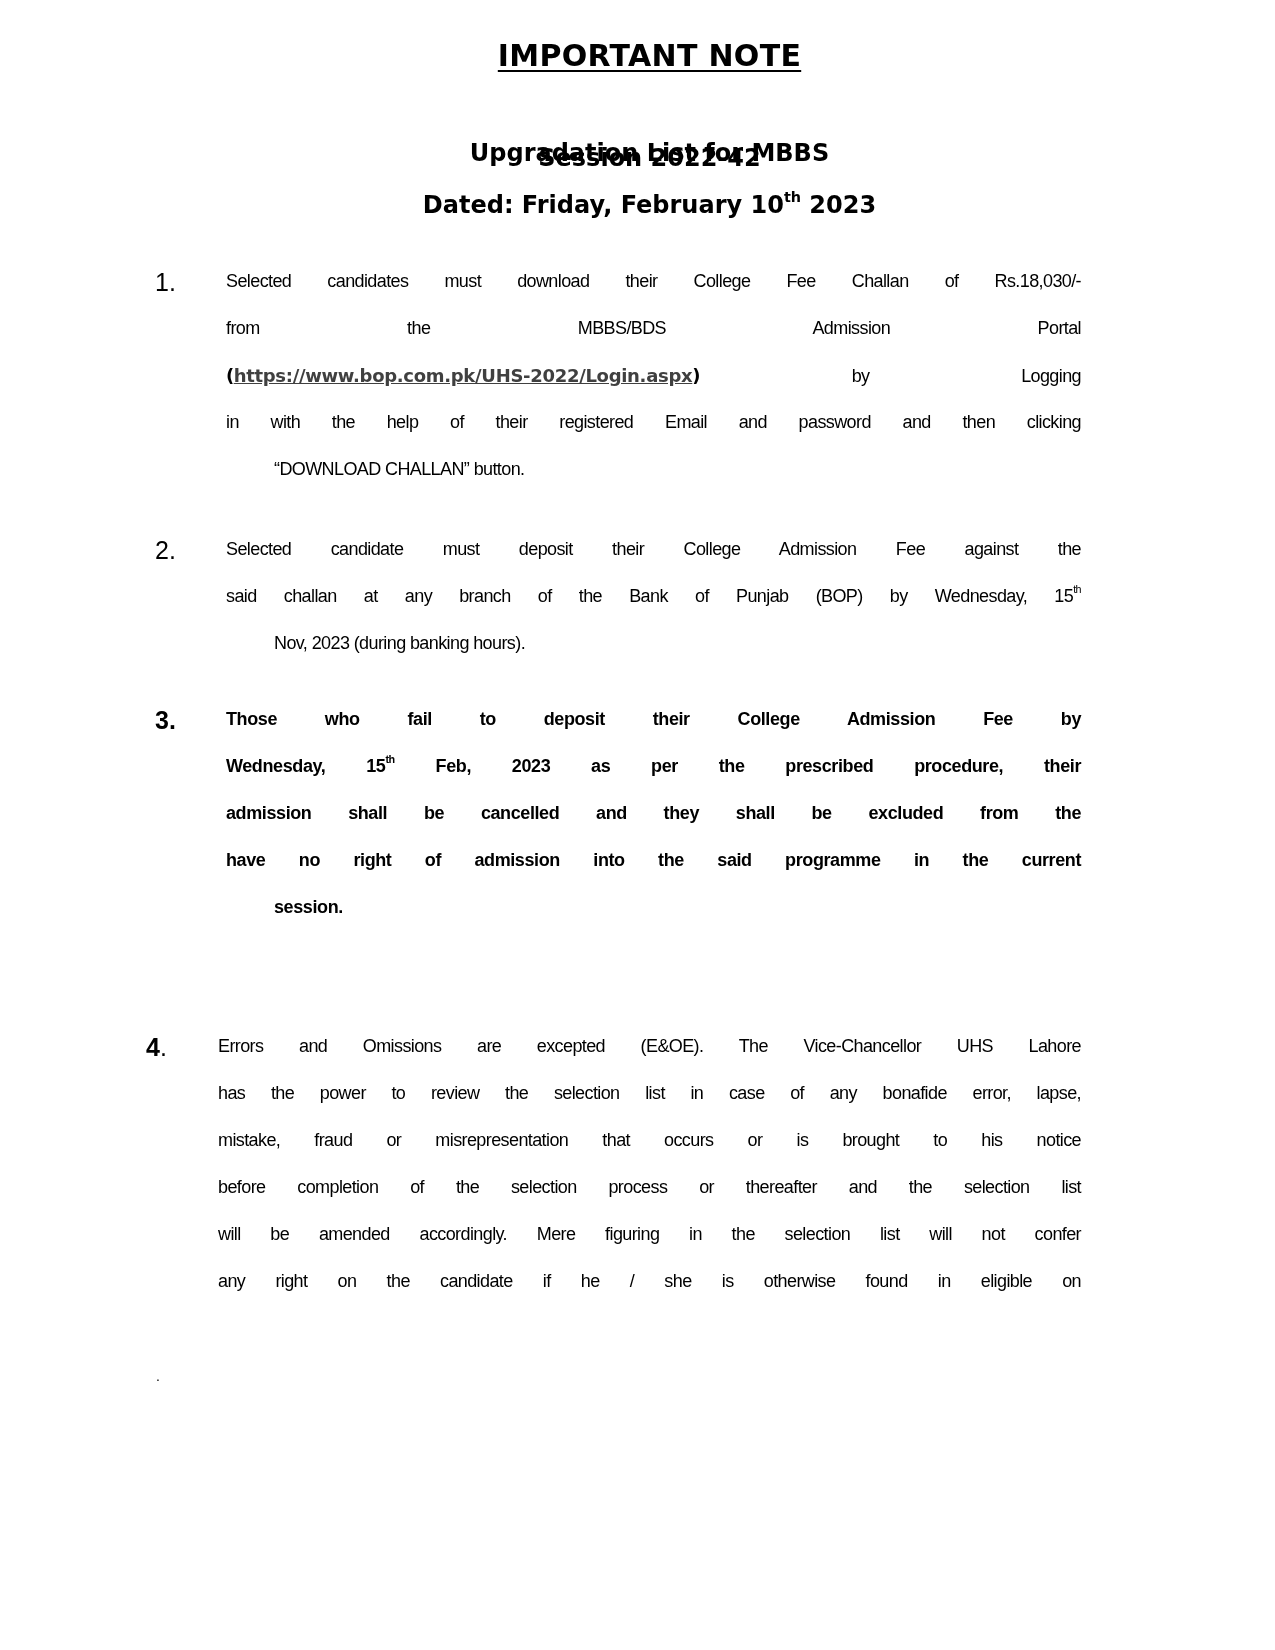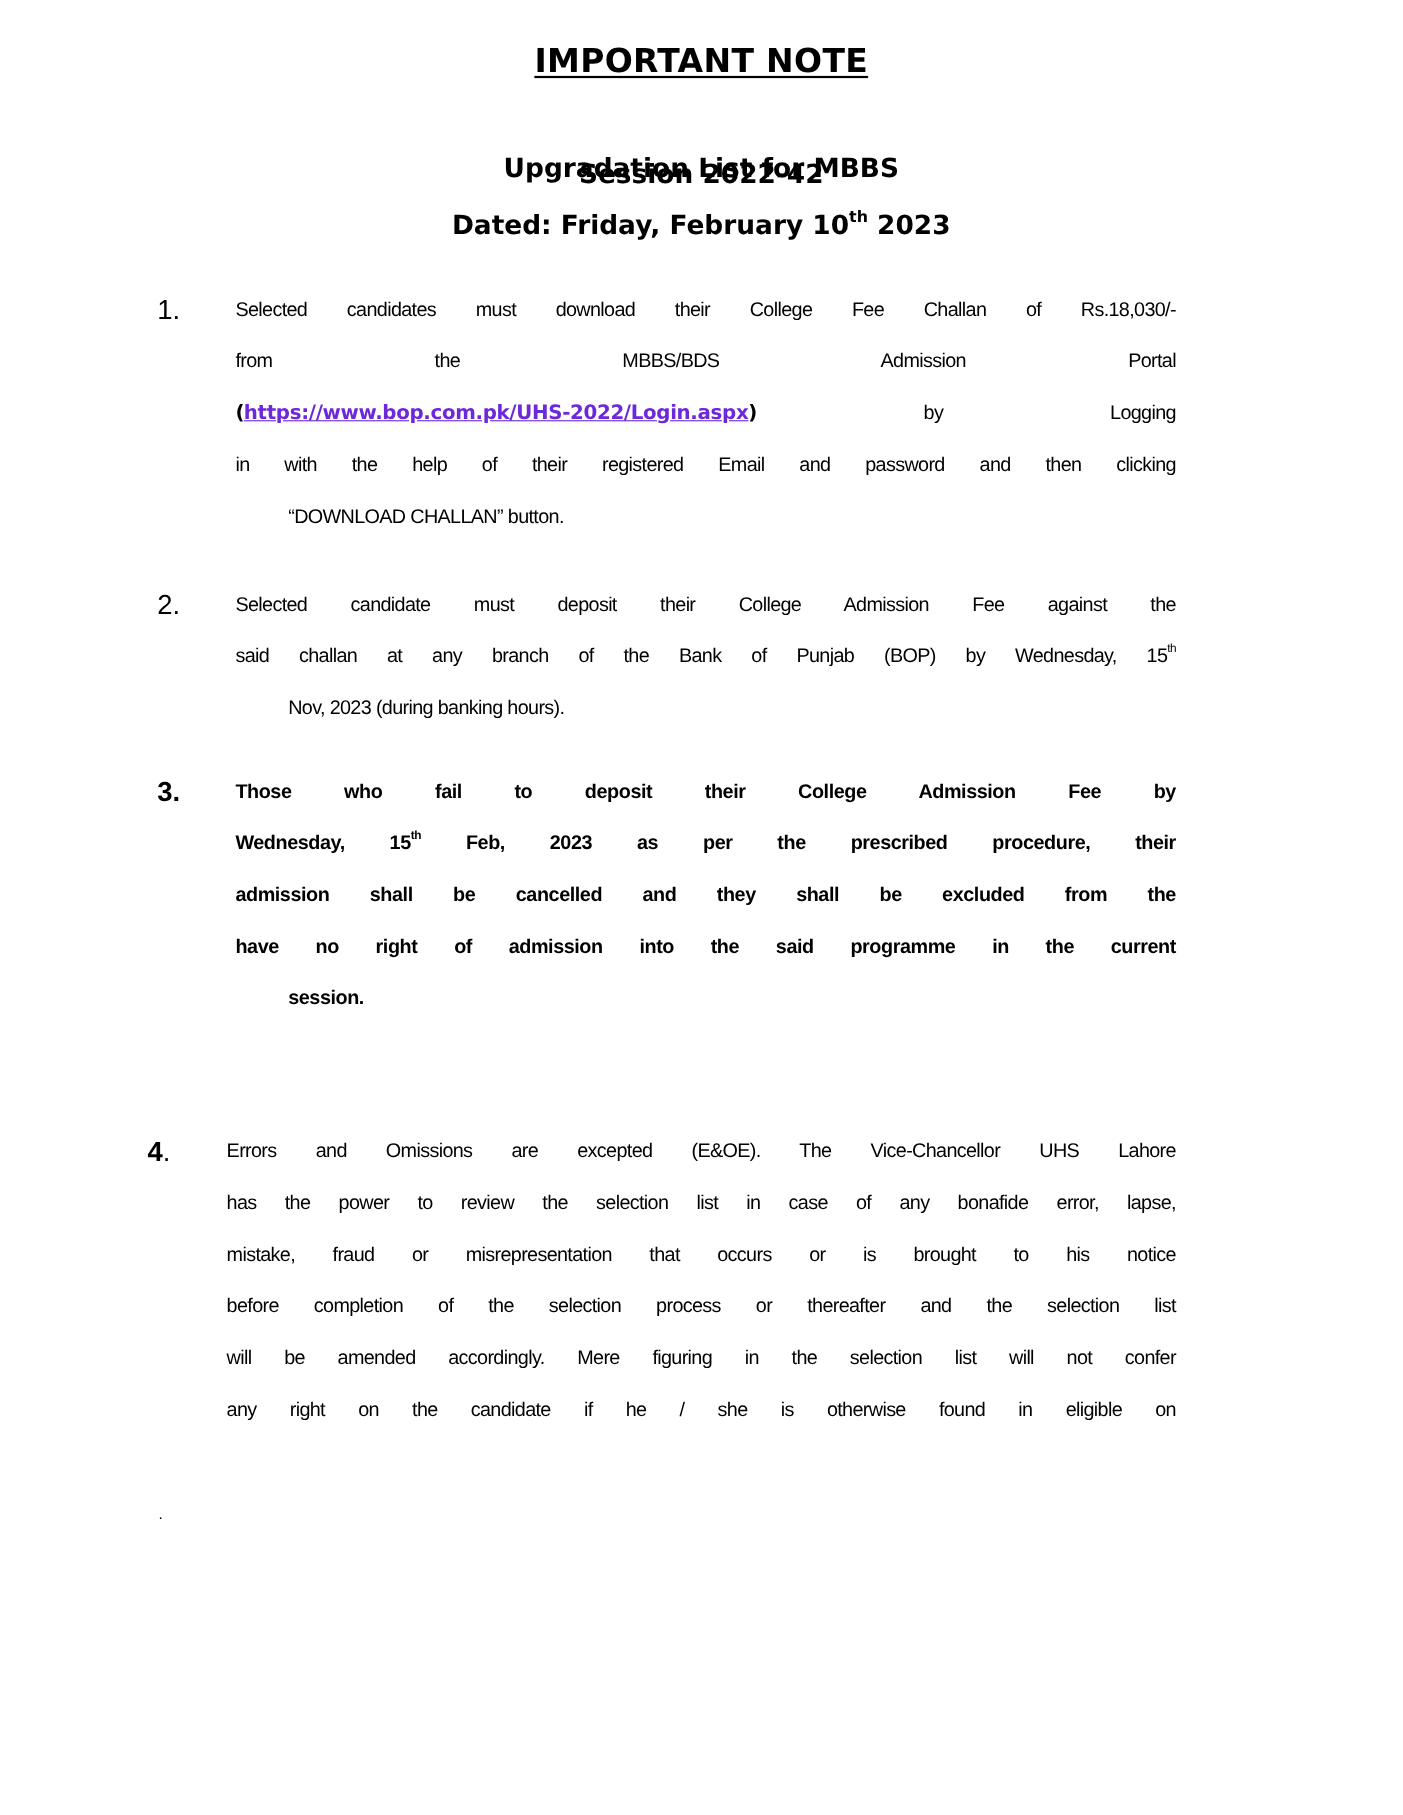--- a/index.html
+++ b/index.html
@@ -10,21 +10,21 @@
     body {
       width: 1275px;
       height: 1650px;
       position: relative;
       overflow: hidden;
       color: #000000;
       font-family: "Liberation Sans", "DejaVu Sans", sans-serif;
     }
     .page {
       position: absolute;
-      left: 0; top: 0;
+      left: 12px; top: 0;
       width: 1054px; height: 1650px;
     }
     .header {
       position: absolute;
       left: 0;
       width: 1275px;
       text-align: center;
       font-weight: bold;
       font-family: "DejaVu Sans", "Liberation Sans", sans-serif;
     }
@@ -79,21 +79,21 @@
       text-align: justify;
       text-align-last: justify;
       white-space: nowrap;
       height: 47px;
     }
     .para .line.last {
       text-align-last: left;
       margin-left: 48px;
     }
     .link {
-      color: #6d28d9;
+      color: #404040;
       text-decoration: underline;
       font-weight: bold;
       font-family: "DejaVu Sans", sans-serif;
       letter-spacing: -0.3px;
     }
     .paren {
       font-weight: bold;
       font-family: "DejaVu Sans", sans-serif;
     }
     .item3 .para {

